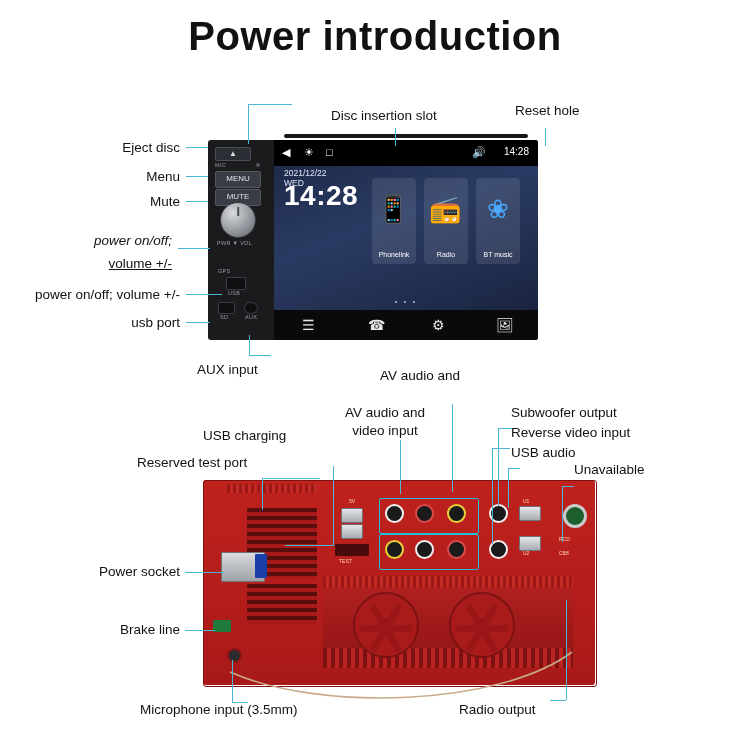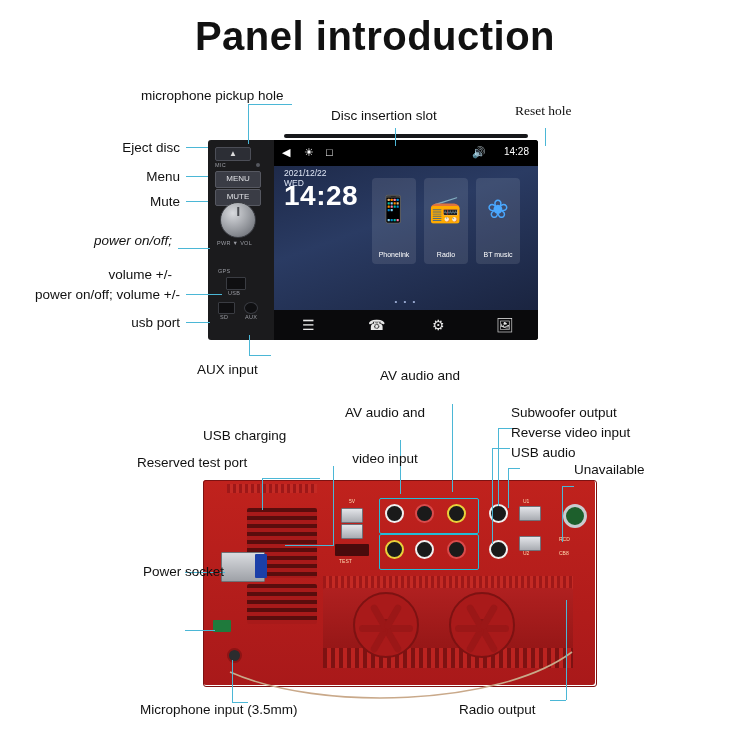--- a/index.html
+++ b/index.html
@@ -59,21 +59,21 @@
   .blu{position:absolute;background:#1b3fa8;border-radius:1px;}
   .hole{position:absolute;width:11px;height:11px;border-radius:50%;background:#2c2c2e;border:2px solid #8c1414;}
   .boxsel{position:absolute;border:1.6px solid #24bcd8;border-radius:2px;}
   .tinyred{position:absolute;color:#ffd9b0;font-size:5px;}
 </style>
 </head>
 <body>
 
 <div class="root">
 
-  <div class="title">Panel introduction</div>
+  <div class="title">Power introduction</div>
 
   <div class="unit">
 
     <div class="discslot"></div>
 
     <div class="face">
       <div class="ejbtn">▲</div>
       <div class="tinylab" style="left:7px;top:22px;">MIC</div>
       <div class="rstdot" style="left:48px;top:23px;"></div>
 
@@ -146,28 +146,27 @@
 
   <div class="ln v" style="left:545px;top:128px;height:18px;"></div>
 
   <div class="ln v" style="left:249px;top:335px;height:20px;"></div>
   <div class="ln h" style="left:249px;top:355px;width:22px;"></div>
 
   <div class="lbl right" style="left:0px;top:140px;width:180px;">Eject disc</div>
   <div class="lbl right" style="left:0px;top:169px;width:180px;">Menu</div>
   <div class="lbl right" style="left:0px;top:194px;width:180px;">Mute</div>
   <div class="lbl right" style="left:0px;top:233px;width:172px;font-style:italic;">power on/off;</div>
-  <div class="lbl right" style="left:0px;top:267px;width:172px;">volume +/-</div>
+  <div class="lbl right" style="left:0px;top:256px;width:172px;text-decoration:underline;">volume +/-</div>
   <div class="lbl right" style="left:0px;top:315px;width:180px;">usb port</div>
   <div class="lbl right" style="left:0px;top:287px;width:180px;">power on/off;
 volume +/-</div>
 
-  <div class="lbl" style="left:141px;top:88px;">microphone pickup hole</div>
   <div class="lbl" style="left:331px;top:108px;">Disc insertion slot</div>
-  <div class="lbl" style="left:515px;top:103px;font-family:Liberation Serif, serif;">Reset hole</div>
+  <div class="lbl" style="left:515px;top:103px;">Reset hole</div>
   <div class="lbl" style="left:197px;top:362px;">AUX input</div>
 
   <div class="board">
     <div class="edge"></div>
 
     <div class="heat" style="left:24px;top:4px;width:90px;height:9px;"></div>
 
     <div class="dkblk" style="left:44px;top:28px;width:70px;height:70px;border-radius:2px;background:repeating-linear-gradient(180deg,#5a0d0d 0 4px,#a81a1a 4px 8px);"></div>
     <div class="dkblk" style="left:44px;top:104px;width:70px;height:40px;border-radius:2px;background:repeating-linear-gradient(180deg,#5a0d0d 0 4px,#a81a1a 4px 8px);"></div>
 
@@ -260,28 +259,29 @@
 
   <div class="ln v" style="left:232px;top:660px;height:42px;"></div>
   <div class="ln h" style="left:232px;top:702px;width:16px;"></div>
 
   <div class="ln v" style="left:566px;top:600px;height:100px;"></div>
   <div class="ln h" style="left:550px;top:700px;width:16px;"></div>
 
   <div class="lbl center" style="left:340px;top:368px;width:160px;">AV audio and</div>
 
   <div class="lbl center" style="left:305px;top:405px;width:160px;">AV audio and</div>
-  <div class="lbl center" style="left:305px;top:423px;width:160px;margin-top:28px;">video input</div>
+  <div class="lbl center" style="left:305px;top:423px;width:160px;">video input</div>
 
   <div class="lbl" style="left:511px;top:405px;">Subwoofer output</div>
   <div class="lbl" style="left:511px;top:425px;">Reverse video input</div>
   <div class="lbl" style="left:511px;top:445px;">USB audio</div>
   <div class="lbl" style="left:574px;top:462px;">Unavailable</div>
 
   <div class="lbl" style="left:203px;top:428px;">USB charging</div>
   <div class="lbl" style="left:137px;top:455px;">Reserved test port</div>
 
-  <div class="lbl right" style="left:0px;top:564px;width:180px;margin-left:44px;">Power socket</div>
+  <div class="lbl right" style="left:0px;top:564px;width:180px;">Power socket</div>
+  <div class="lbl right" style="left:0px;top:622px;width:180px;">Brake line</div>
 
   <div class="lbl" style="left:140px;top:702px;">Microphone input (3.5mm)</div>
   <div class="lbl" style="left:459px;top:702px;">Radio output</div>
 
 </div>
 
 </body></html>

